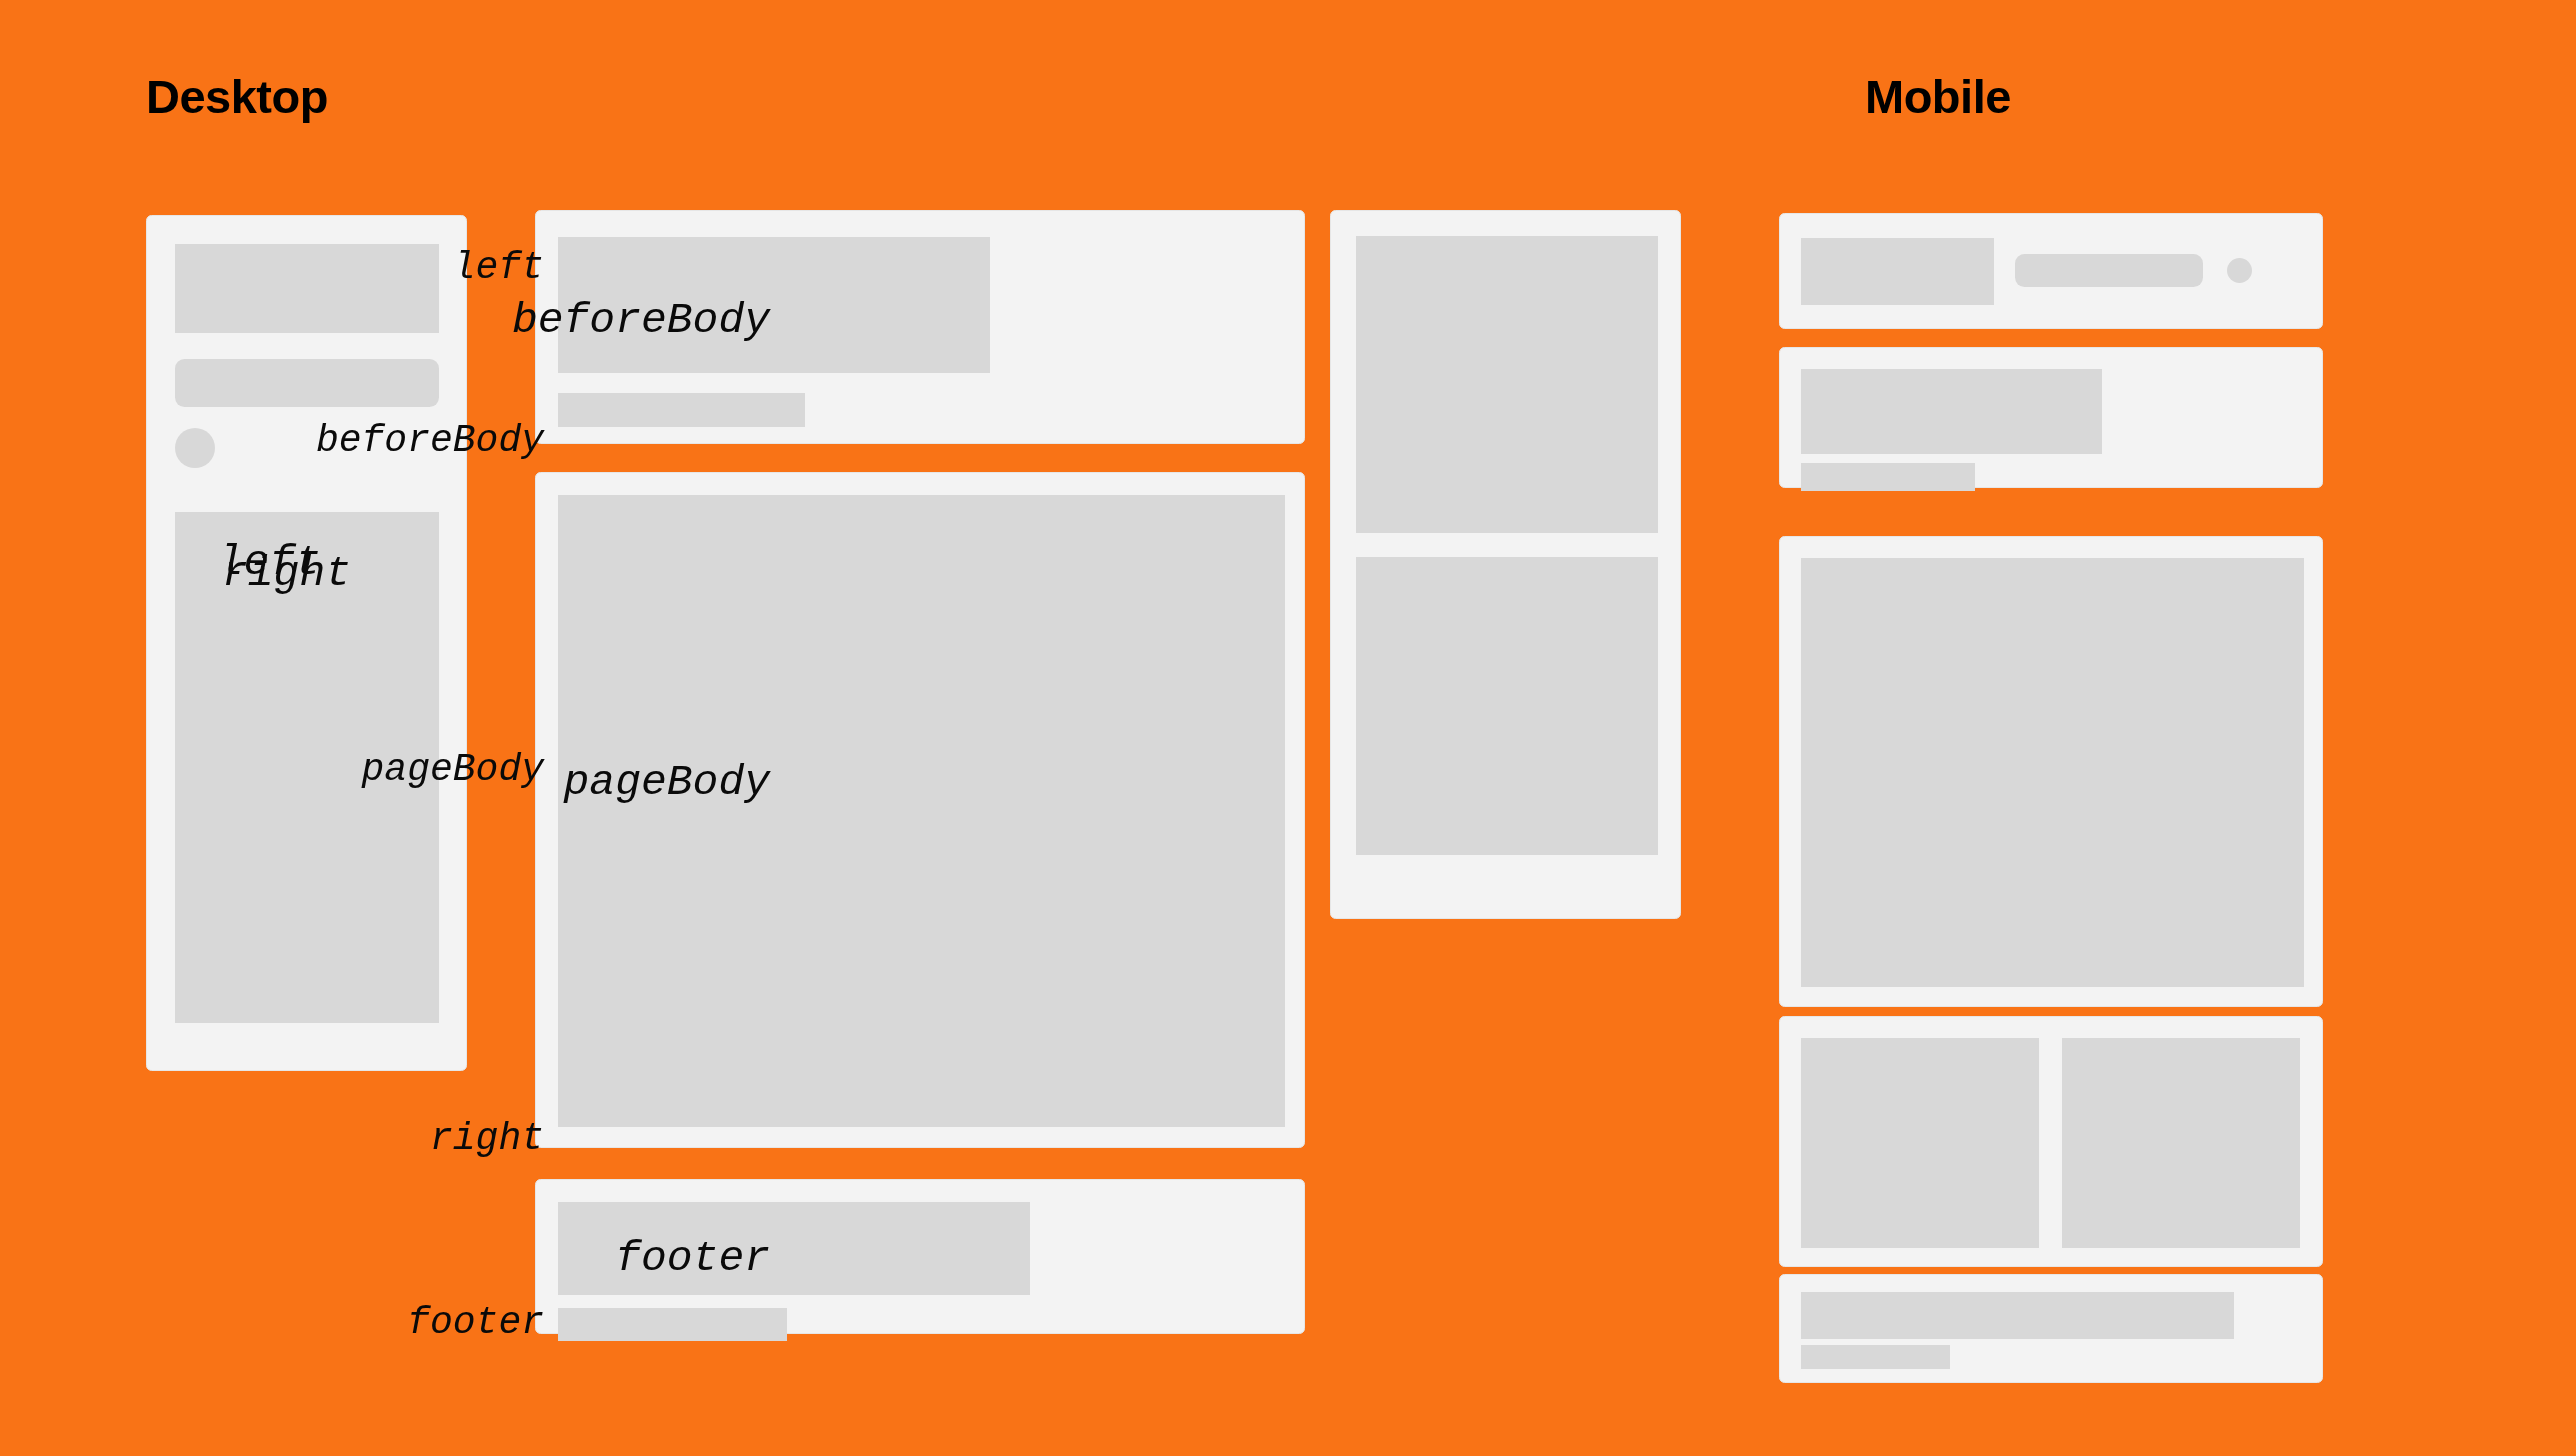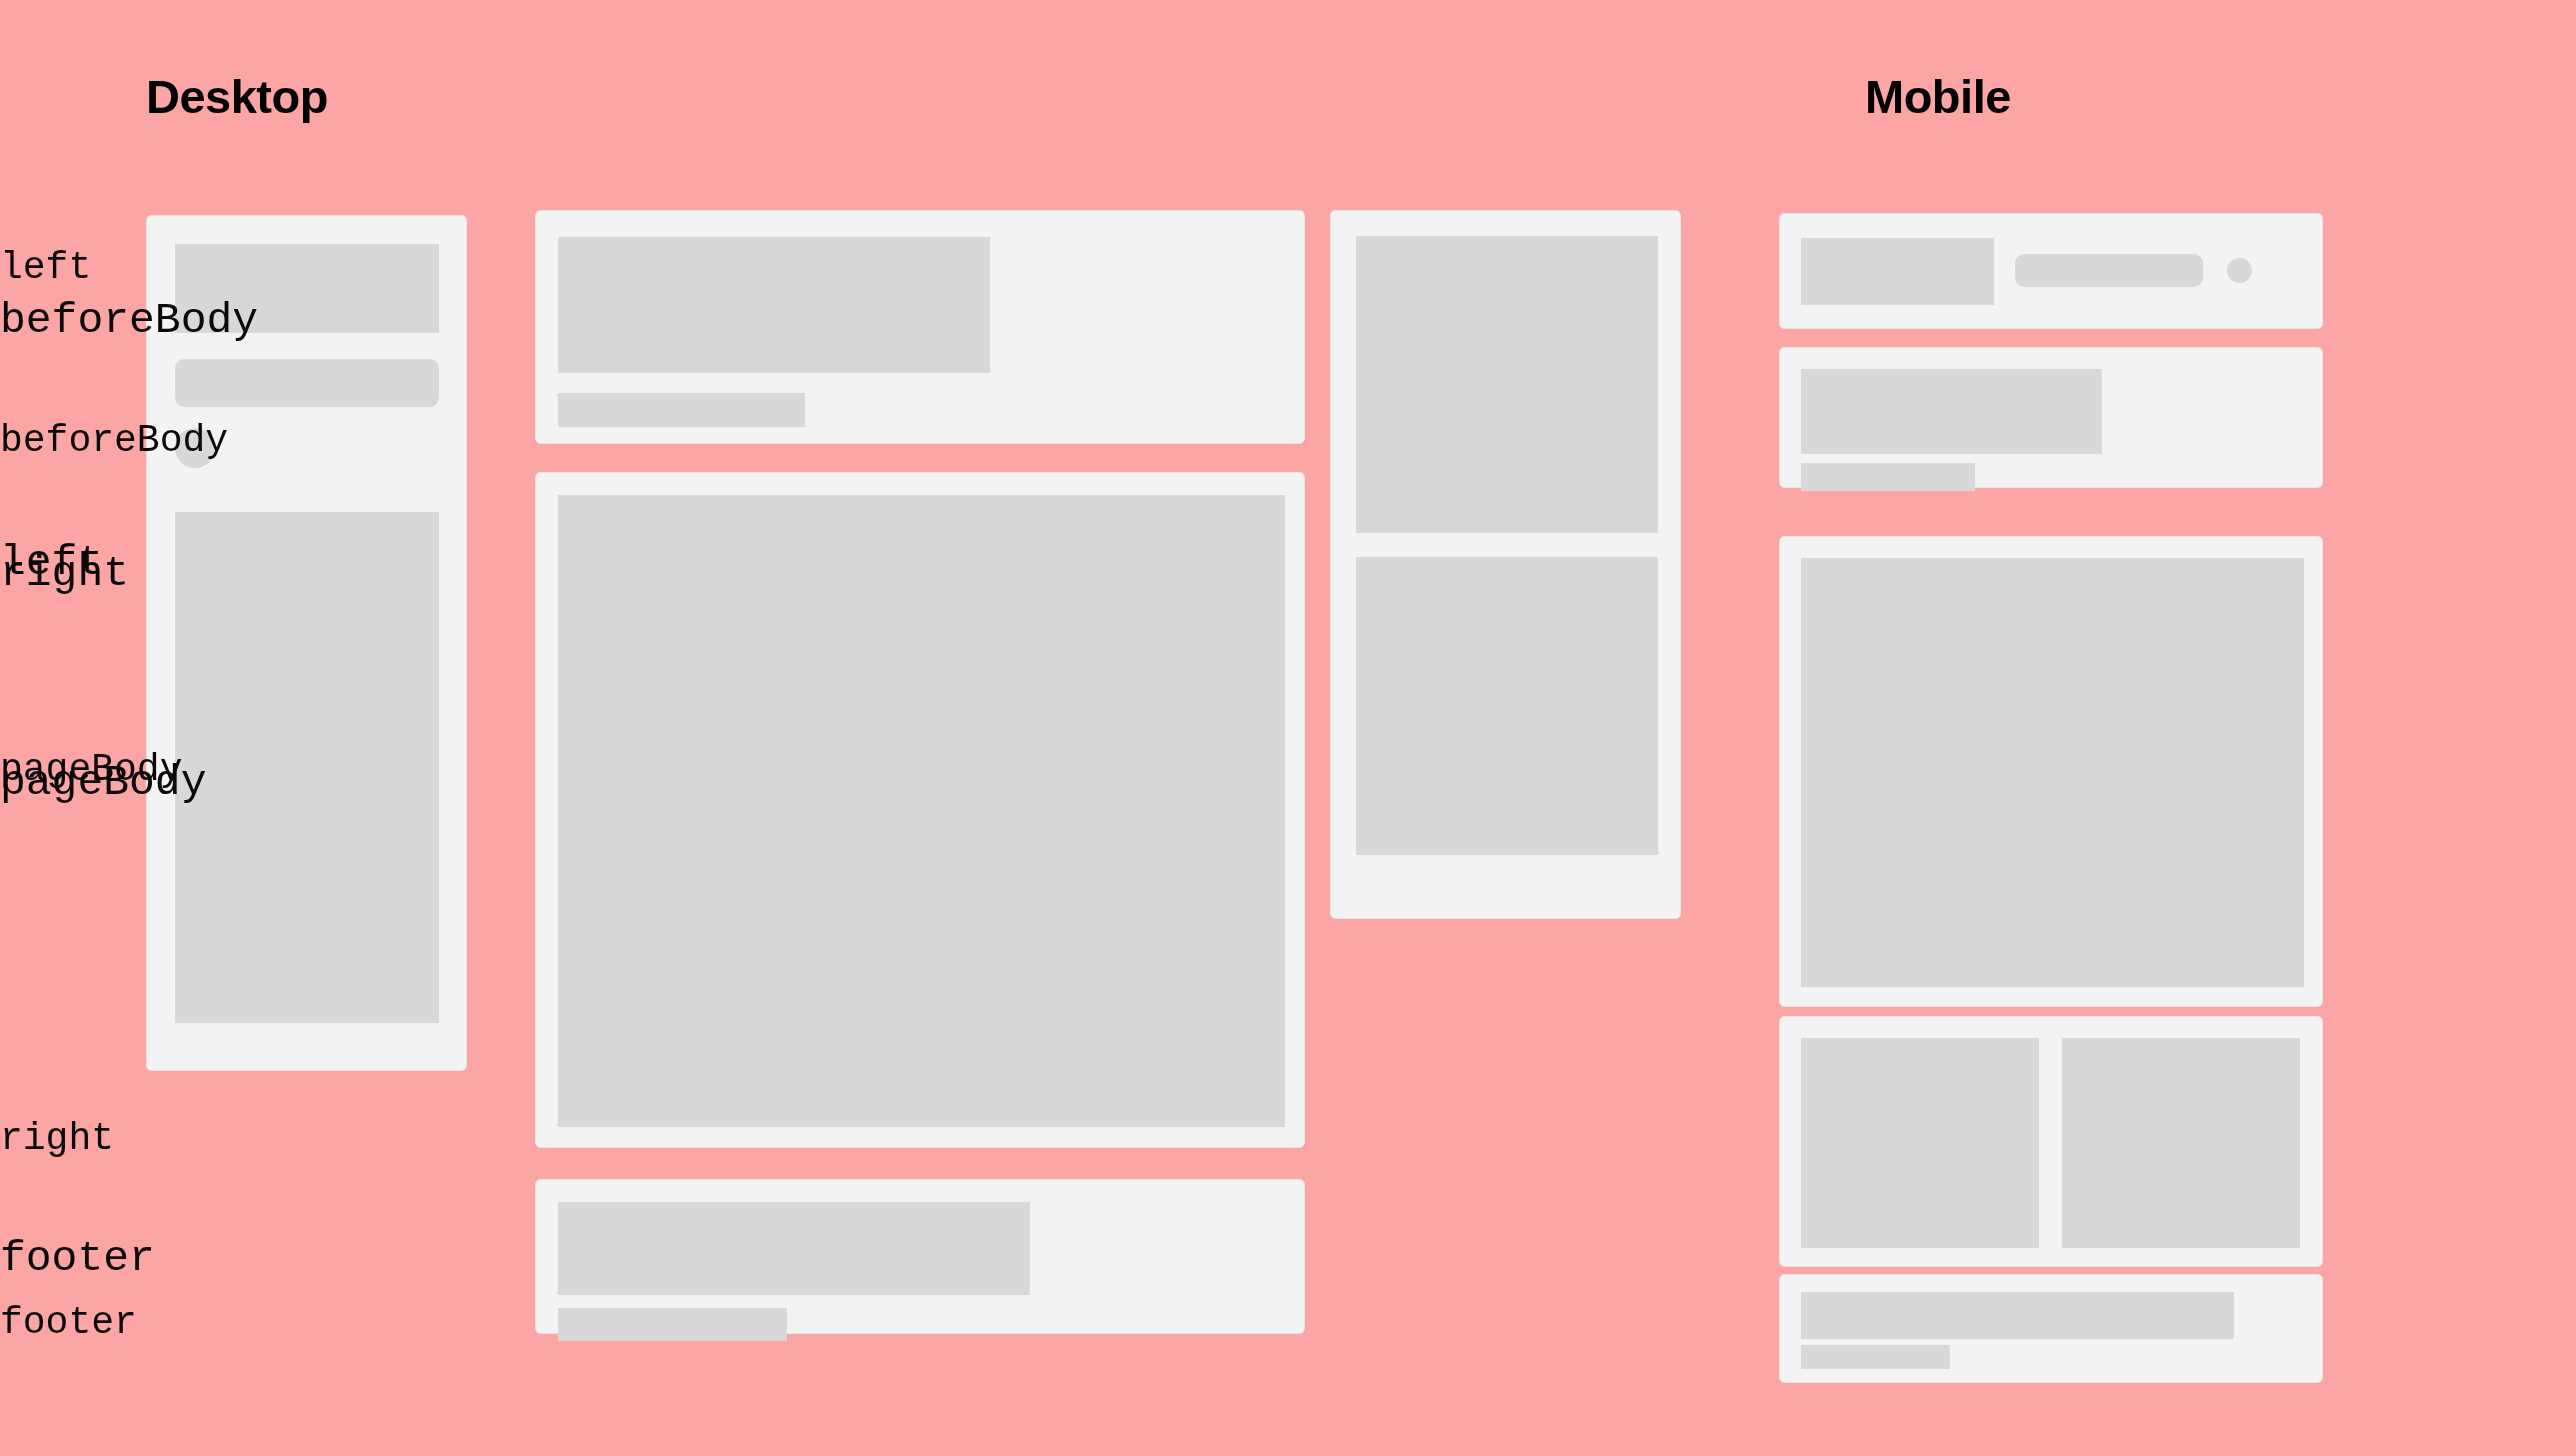--- a/index.html
+++ b/index.html
@@ -9,21 +9,21 @@
     height: 1456px;
     background: #f3f3f3;
     font-family: "Liberation Sans", sans-serif;
     overflow: hidden;
   }
 
   .canvas {
     position: relative;
     width: 2576px;
     height: 1456px;
-    background: #fca5a5;
+    background: #f97316;
   }
 
   
   .section-title {
     position: absolute;
     font-family: "Liberation Sans", sans-serif;
     font-weight: bold;
     font-size: 47px;
     line-height: 47px;
     color: #000000;
@@ -50,22 +50,23 @@
   .blk.circle { border-radius: 50%; }
 
   
   .slot-label {
     position: absolute;
     font-family: "Liberation Mono", monospace;
     font-size: 43px;
     line-height: 43px;
     color: #0a0a0a;
     white-space: nowrap;
-    text-align: left;
+    text-align: right;
     pointer-events: none;
+    font-style: italic;
   }
   .slot-label.sm {
     font-size: 38px;
     line-height: 38px;
   }
 
   
   #d-left-panel { left: 146px; top: 215px; width: 321px; height: 856px; }
   #d-left-b1 { left: 28px; top: 28px; width: 264px; height: 89px; }
   #d-left-b2 { left: 28px; top: 143px; width: 264px; height: 48px; }

